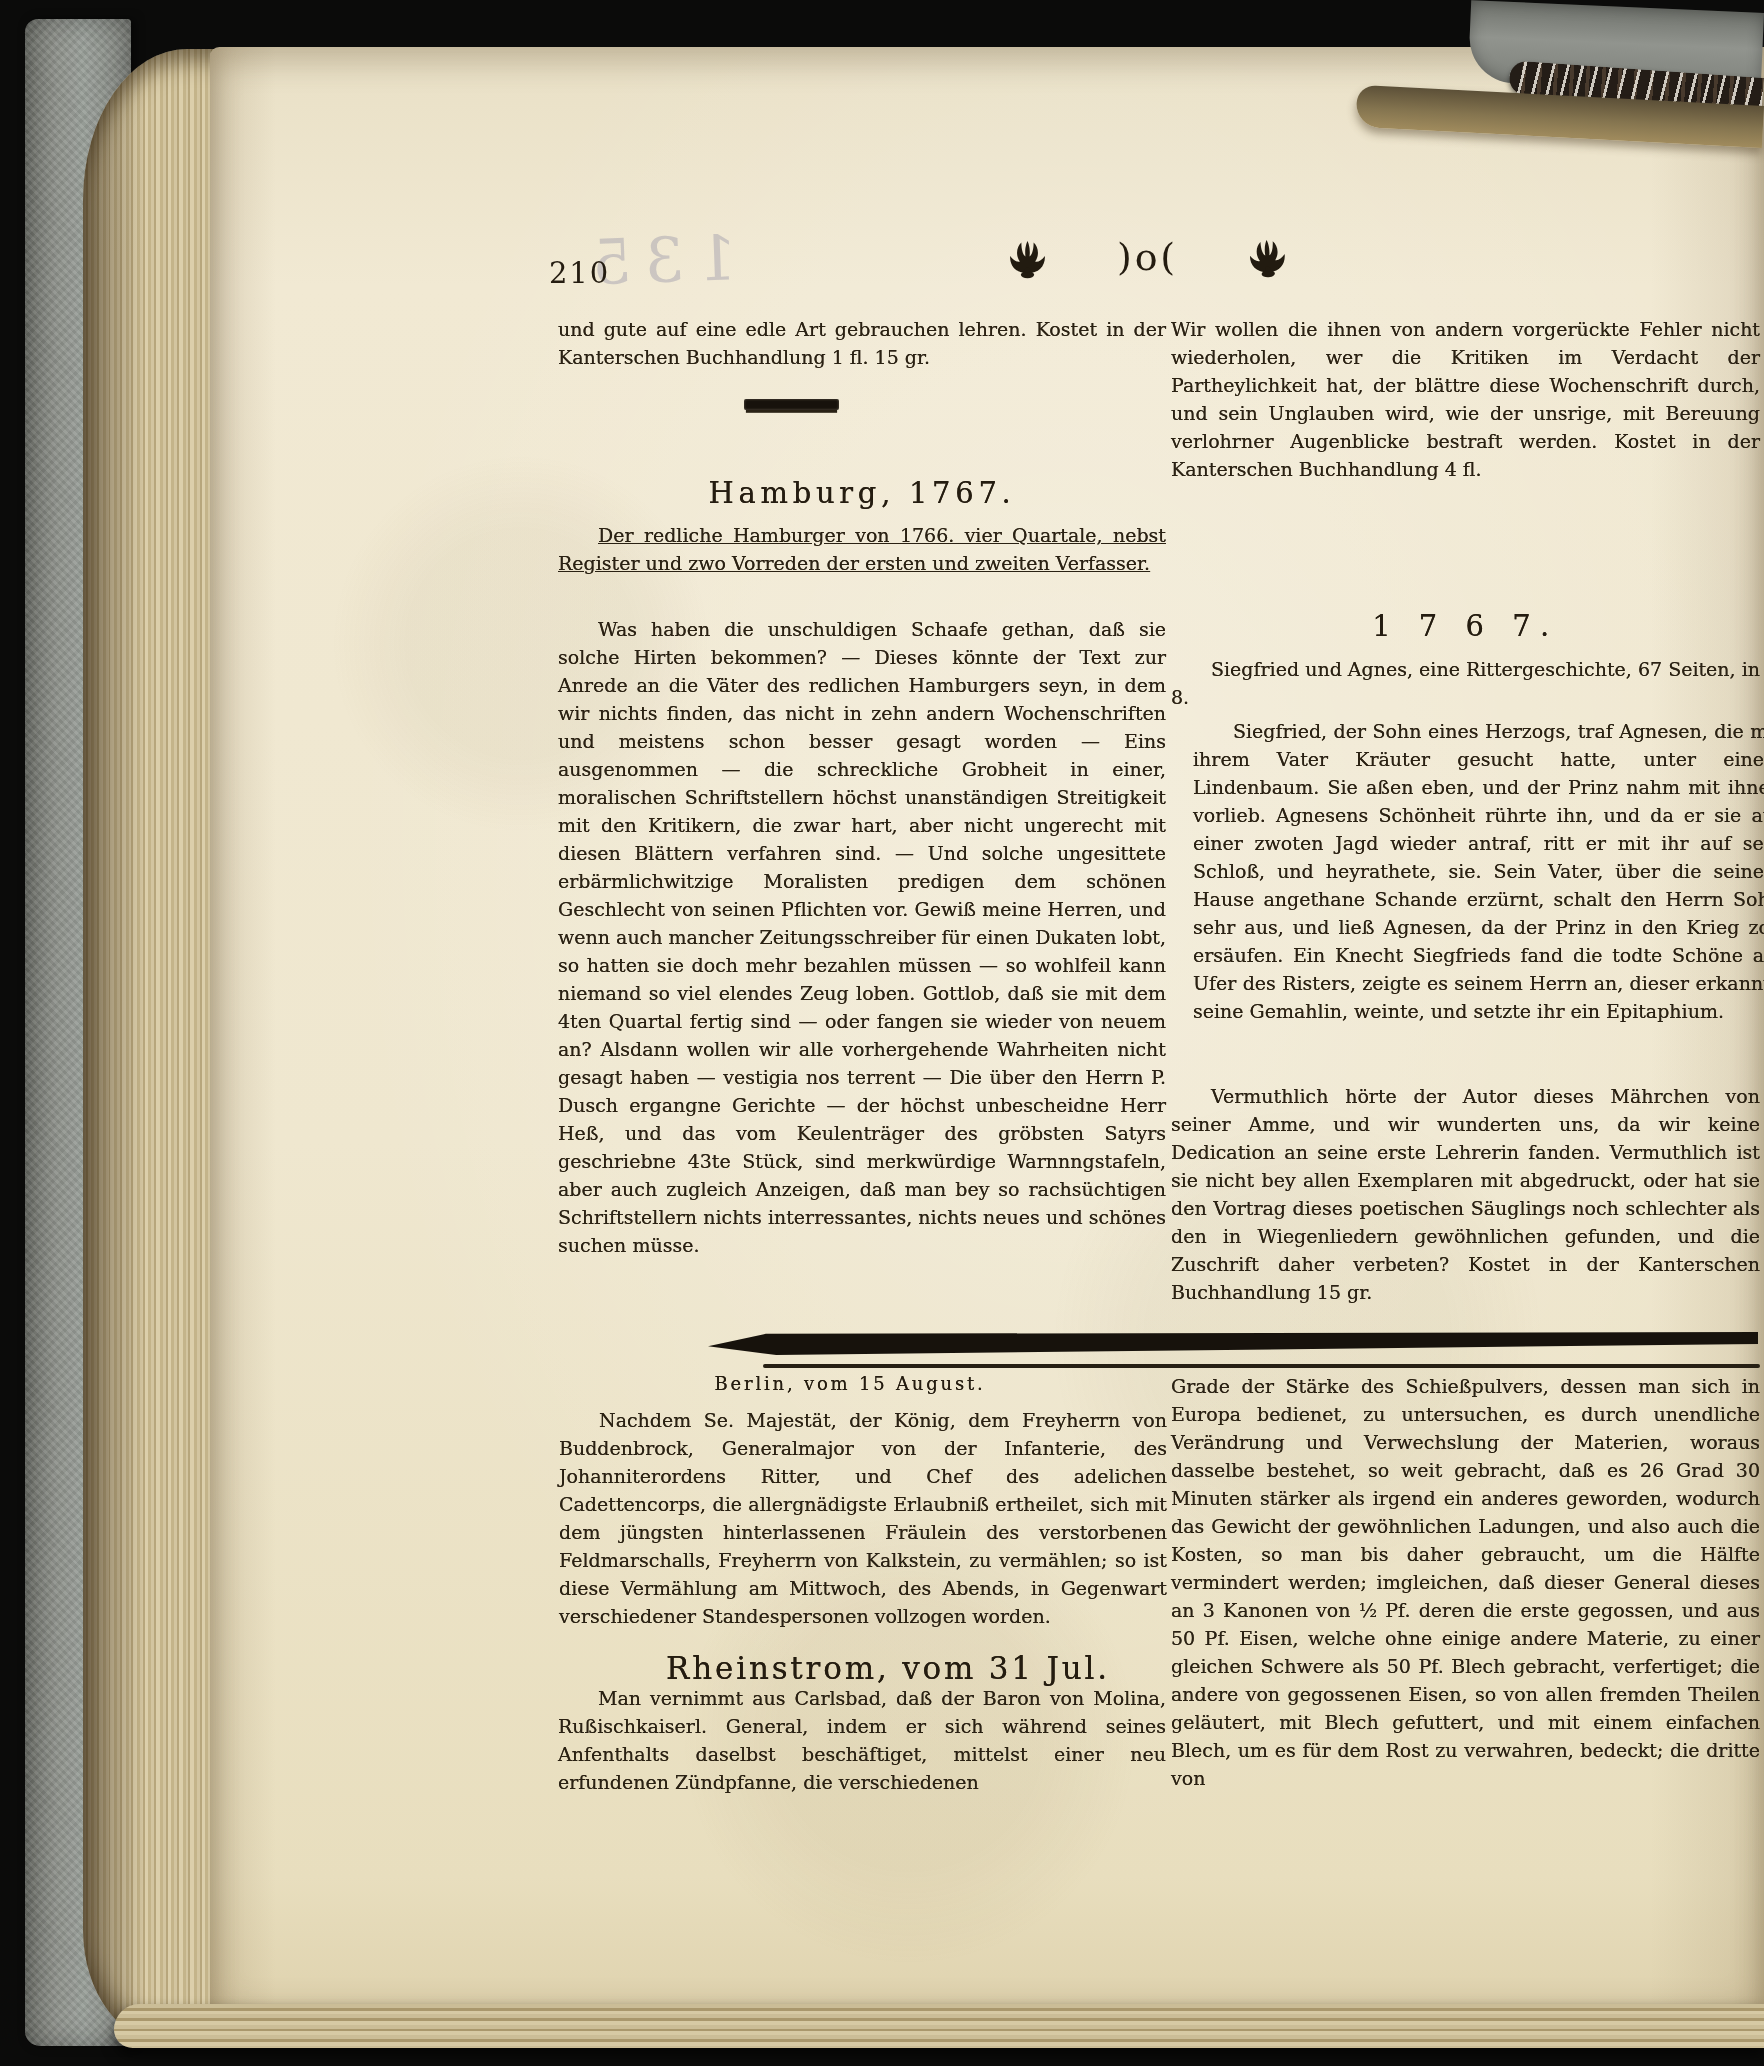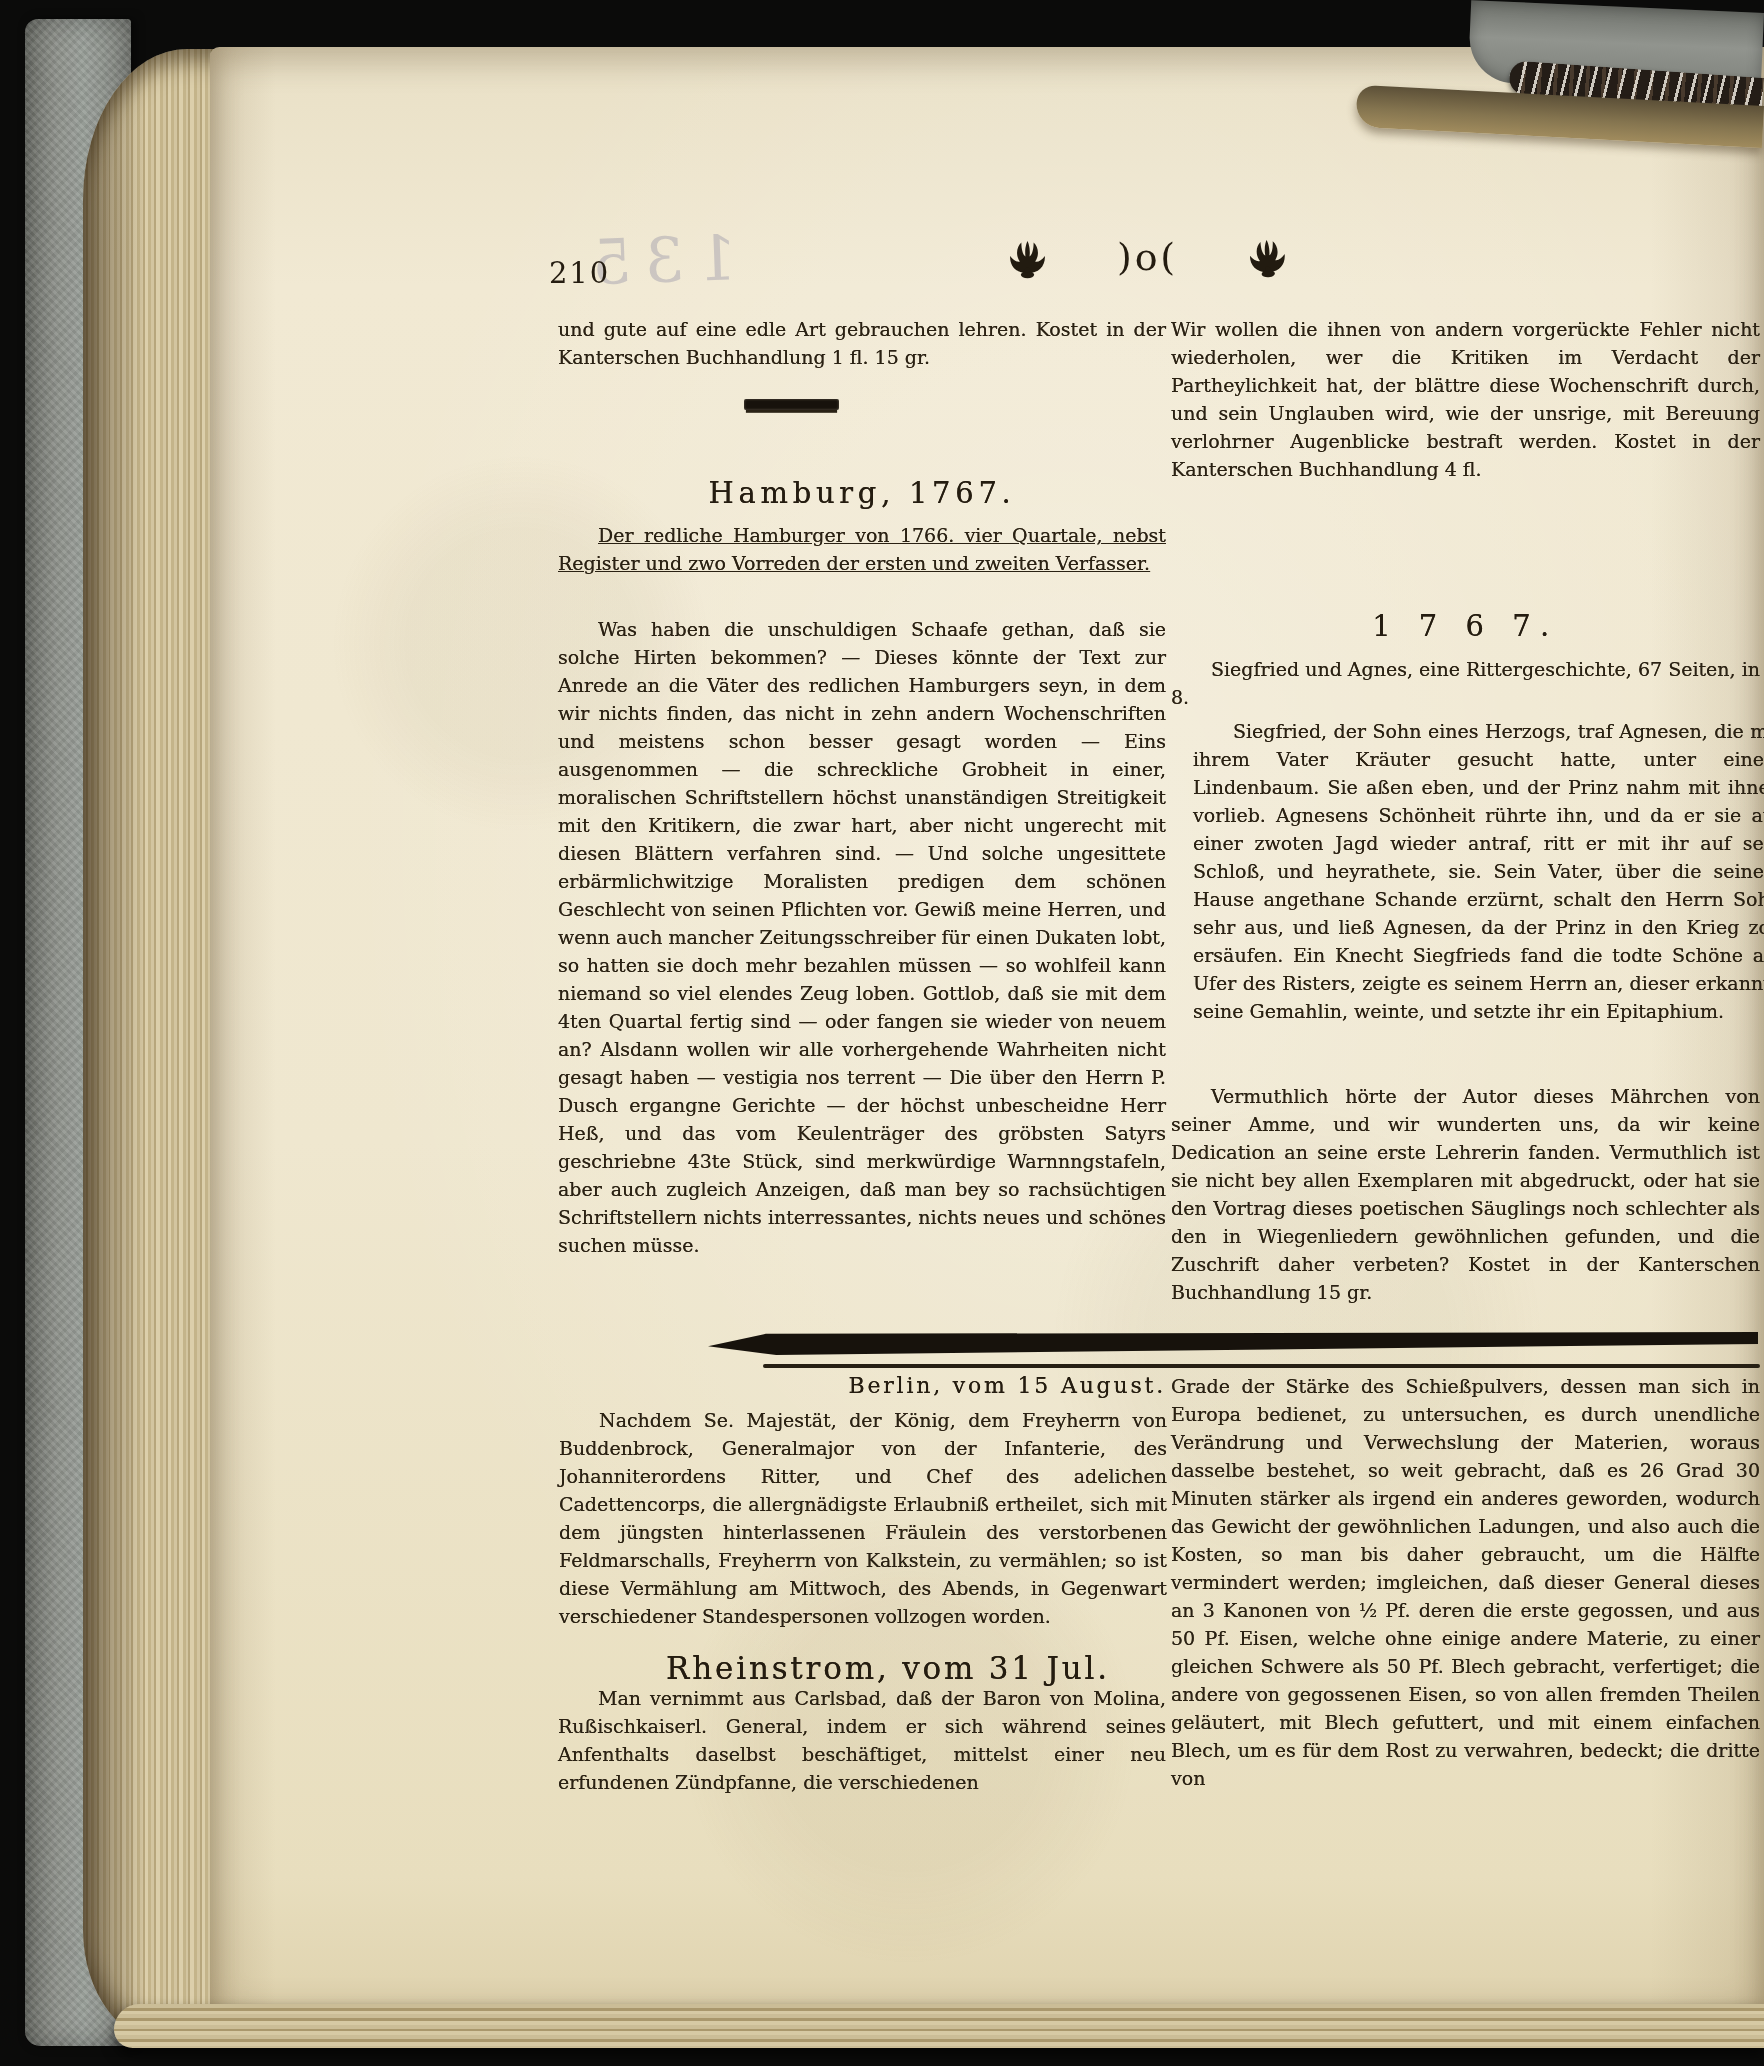--- a/index.html
+++ b/index.html
@@ -96,21 +96,21 @@
   }
   #lc-p1{left:558px;top:315px;width:608px;}
   #small-divider{
     position:absolute;left:744px;top:399px;width:95px;height:11.4px;
     background:#17120c;border-radius:1.9px;
     box-shadow:0 4.7px 0 -1.9px #2a2215, inset 0 0 2.8px rgba(240,230,200,.35);
   }
   #hamburg-heading{left:558px;top:476px;width:608px;font-size:29px;letter-spacing:4.7px;}
   #hamburg-subtitle{left:558px;top:521px;width:608px;text-decoration:underline;}
   #hamburg-body{left:558px;top:615px;width:608px;}
-  #berlin-heading{left:558px;top:1373px;width:608px;font-size:22px;letter-spacing:2.8px;text-align:right;}
+  #berlin-heading{left:546px;top:1373px;width:608px;font-size:18px;letter-spacing:2.8px;}
   #berlin-body{left:545px;top:1406px;width:608px;margin-left:14px;}
   #rheinstrom-heading{left:584px;top:1650px;width:608px;font-size:31px;letter-spacing:2.8px;}
   #rheinstrom-body{left:558px;top:1684px;width:608px;}
   #rc-p1{left:1171px;top:315px;width:589px;}
   #year-heading{left:1171px;top:609px;width:589px;font-size:29px;letter-spacing:9.5px;}
   #siegfried-subtitle{left:1171px;top:655px;width:589px;}
   #siegfried-body{left:1171px;top:717px;width:589px;margin-left:22px;}
   #autor-body{left:1171px;top:1082px;width:589px;}
   #pulver-body{left:1171px;top:1372px;width:589px;}
   #catchword{display:block;text-align:right;text-indent:0;padding-right:24.6px;}

